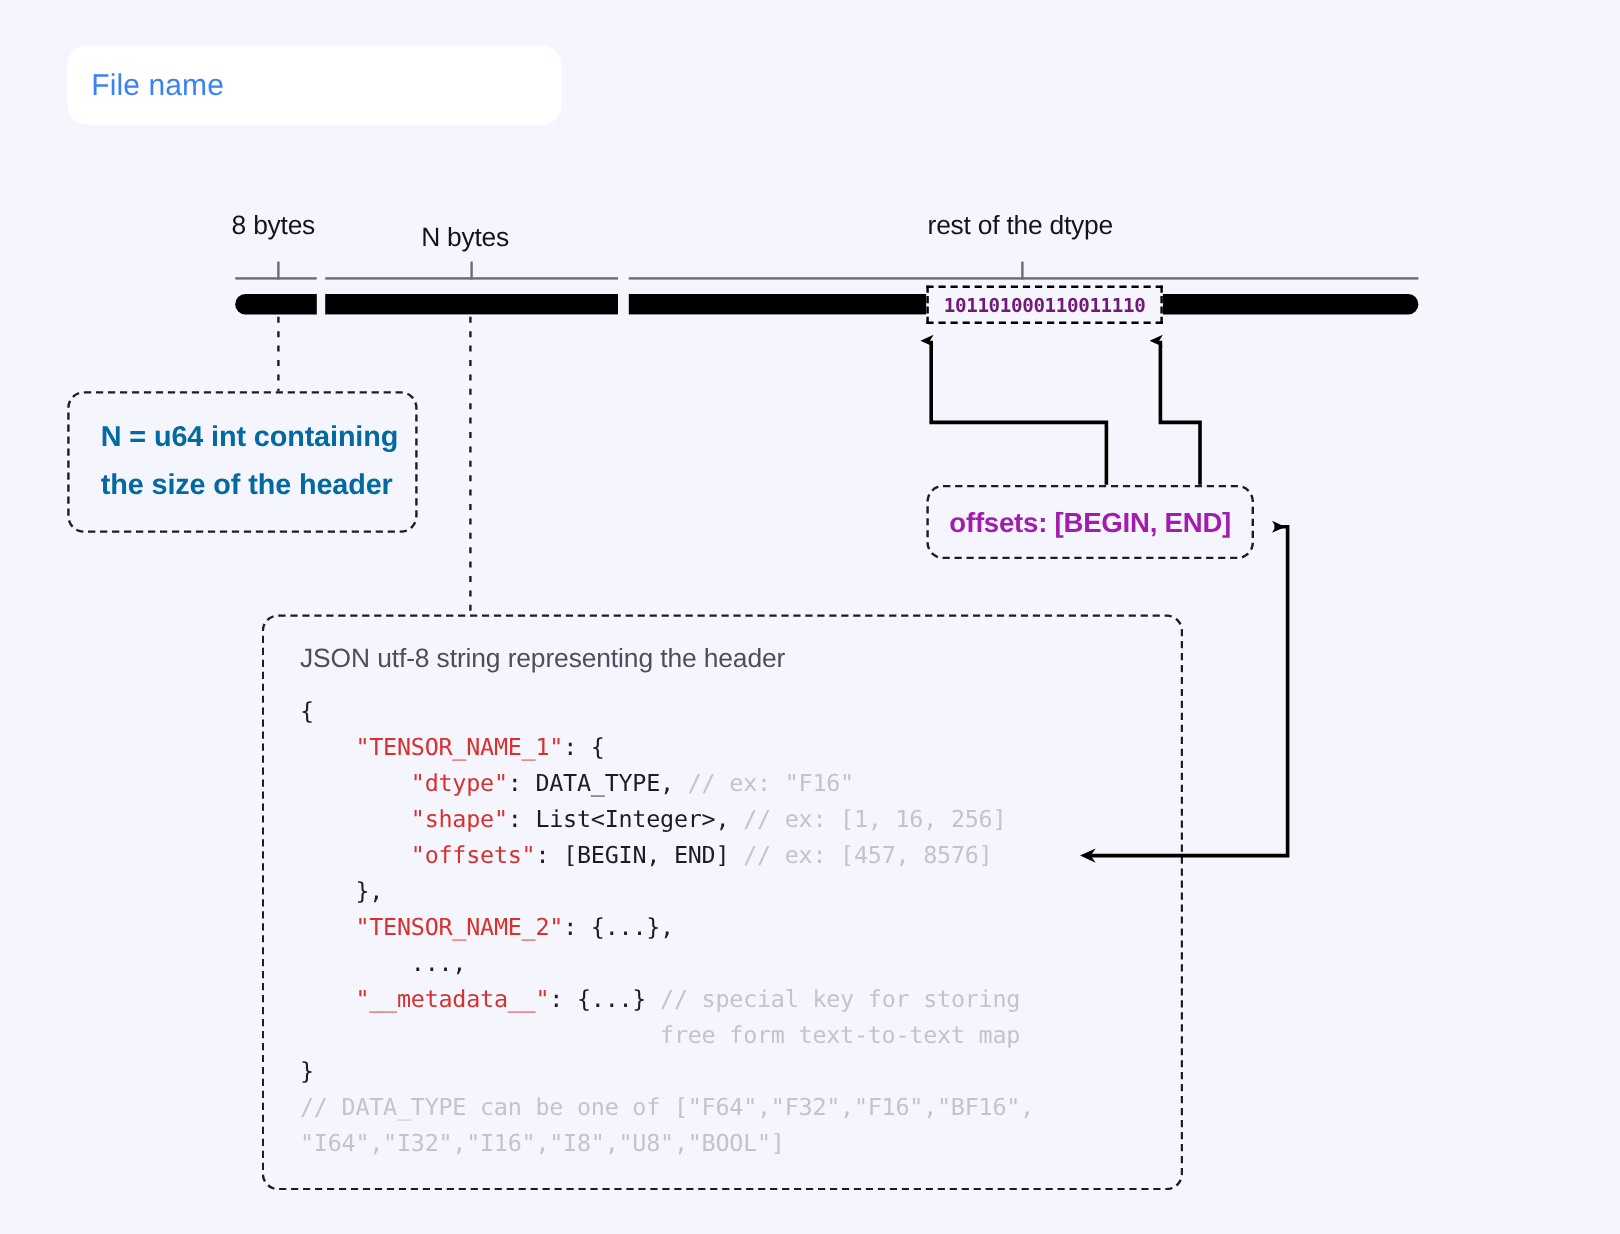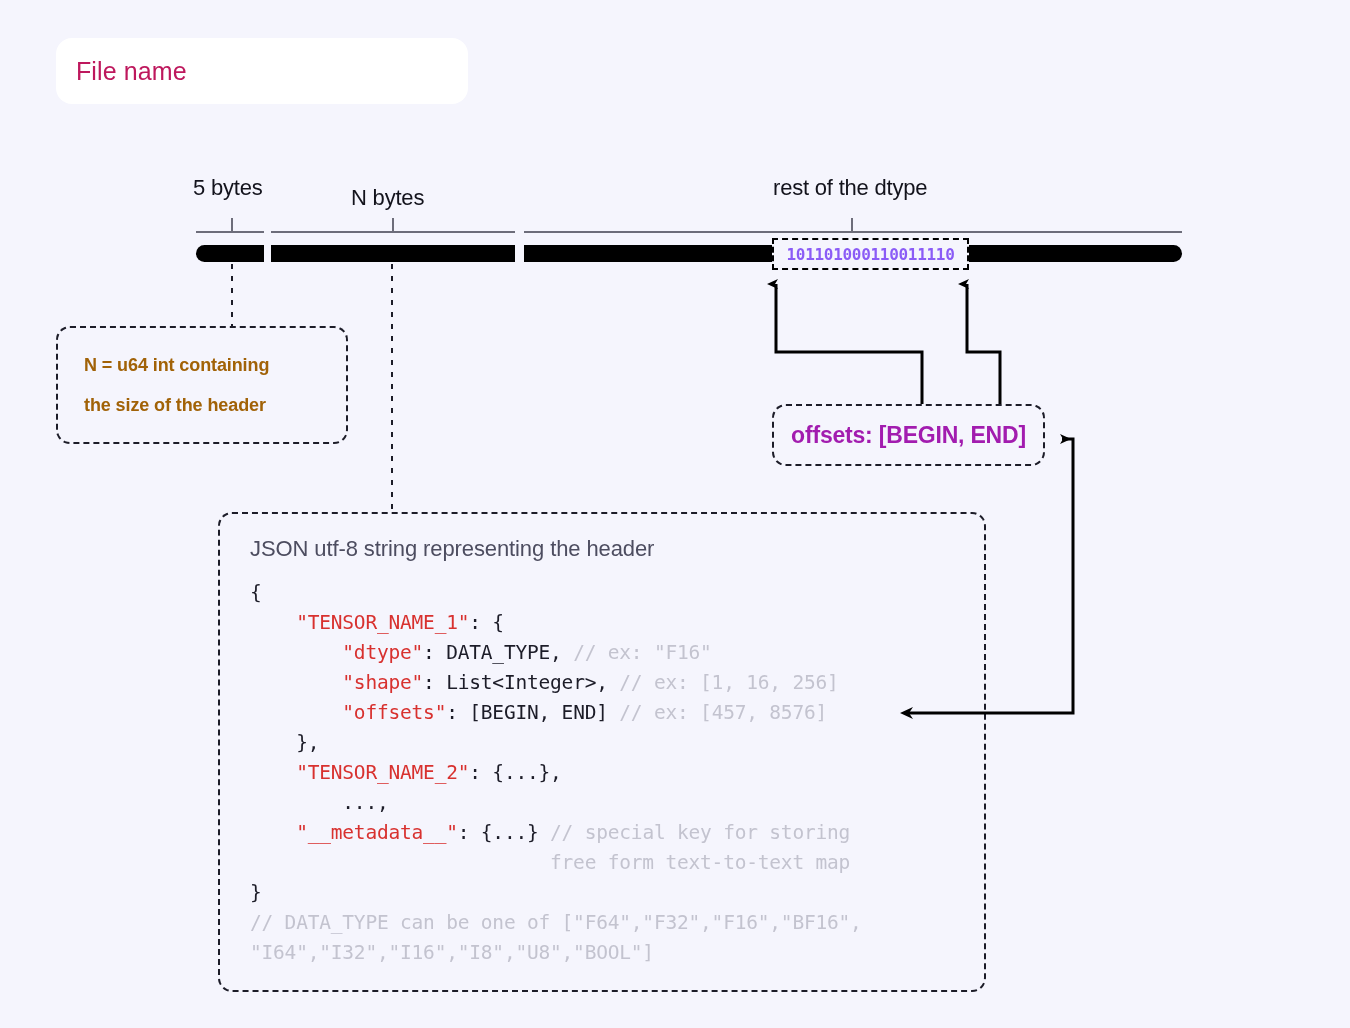--- a/index.html
+++ b/index.html
@@ -29,21 +29,21 @@
     height: 66px;
     background: #ffffff;
     border-radius: 16px;
     display: flex;
     align-items: center;
     padding-left: 20px;
     box-sizing: border-box;
   }
   #filename-label {
     font-size: 25px;
-    color: #be185d;
+    color: #3b82f6;
     font-weight: 400;
     letter-spacing: 0.1px;
   }
   #filename-value {
     font-size: 27px;
     color: #13131c;
     font-weight: 700;
     margin-left: 22px;
     letter-spacing: -0.2px;
   }
@@ -92,21 +92,21 @@
     height: 32px;
     border: 2px dashed #000000;
     background: #f5f5fd;
     box-sizing: border-box;
     display: flex;
     align-items: center;
     justify-content: center;
     font-family: "DejaVu Sans Mono", monospace;
     font-size: 16px;
     font-weight: 700;
-    color: #8b5cf6;
+    color: #701a75;
     letter-spacing: -0.3px;
   }
 
   
   .callout {
     position: absolute;
     border: 2px dashed #1c1c28;
     border-radius: 14px;
     background: transparent;
     box-sizing: border-box;
@@ -116,23 +116,23 @@
     top: 326px;
     width: 292px;
     height: 118px;
     display: flex;
     flex-direction: column;
     justify-content: center;
     padding-left: 26px;
     box-sizing: border-box;
   }
   .nbytes-line {
-    font-size: 18px;
-    font-weight: 700;
-    color: #a16207;
+    font-size: 24px;
+    font-weight: 700;
+    color: #0369a1;
     line-height: 40px;
     letter-spacing: -0.1px;
   }
   #callout-offsets {
     left: 772px;
     top: 404px;
     width: 273px;
     height: 62px;
     display: flex;
     align-items: center;
@@ -185,21 +185,21 @@
 </head>
 <body>
 
 <div id="stage">
 
   <div id="filename-pill">
     <span id="filename-label">File name</span>
   </div>
 
   <div id="ruler-layer">
-      <div class="ruler-label" style="left: 193px; top: 175px;">5 bytes</div>
+      <div class="ruler-label" style="left: 193px; top: 175px;">8 bytes</div>
       <div class="ruler-line" style="left: 196px; width: 68px;"></div>
       <div class="ruler-tick" style="left: 231px;"></div>
       <div class="ruler-label" style="left: 351px; top: 185px;">N bytes</div>
       <div class="ruler-line" style="left: 271px; width: 244px;"></div>
       <div class="ruler-tick" style="left: 392px;"></div>
       <div class="ruler-label" style="left: 773px; top: 175px;">rest of the dtype</div>
       <div class="ruler-line" style="left: 524px; width: 658px;"></div>
       <div class="ruler-tick" style="left: 851px;"></div>
     </div>
   <div id="bar-layer">

